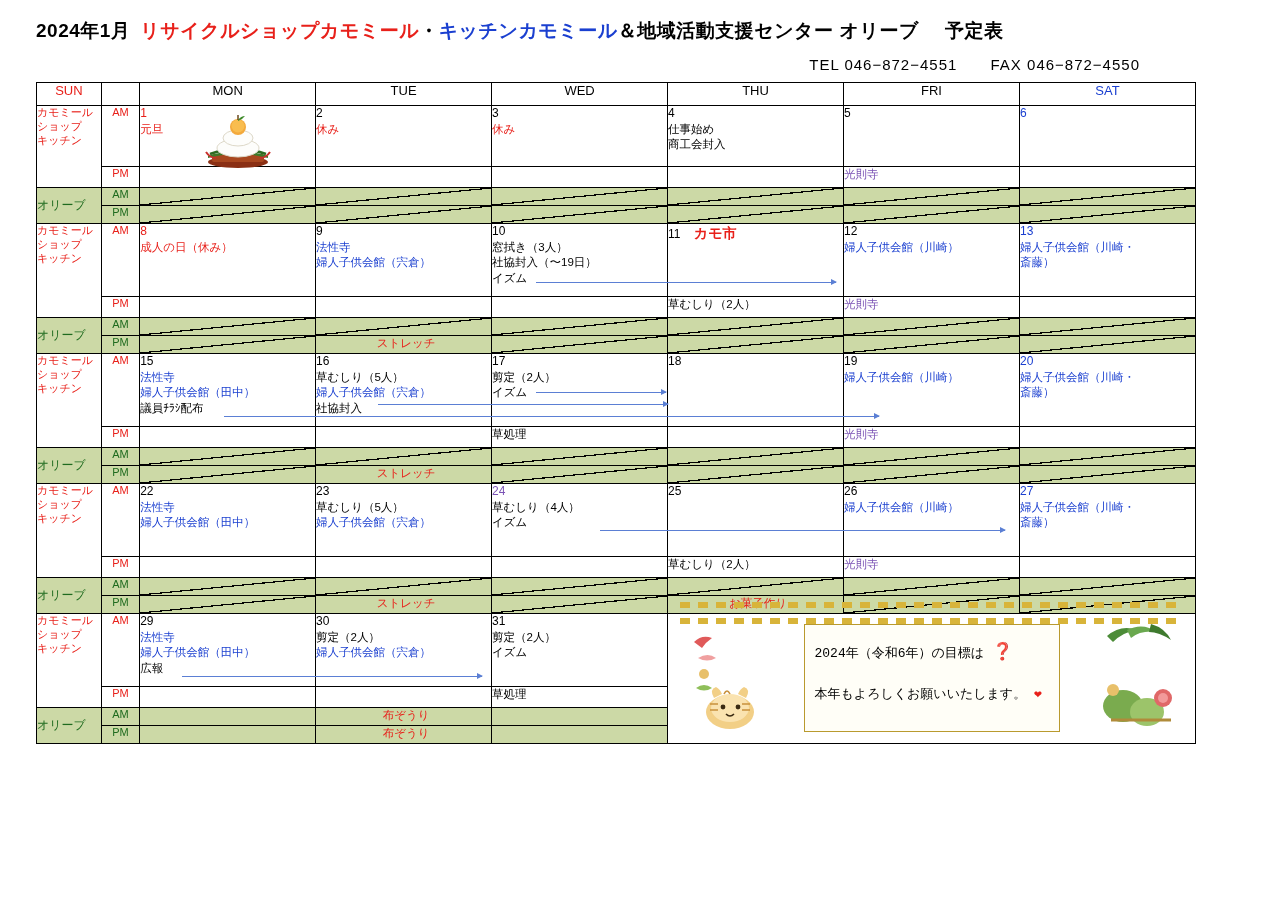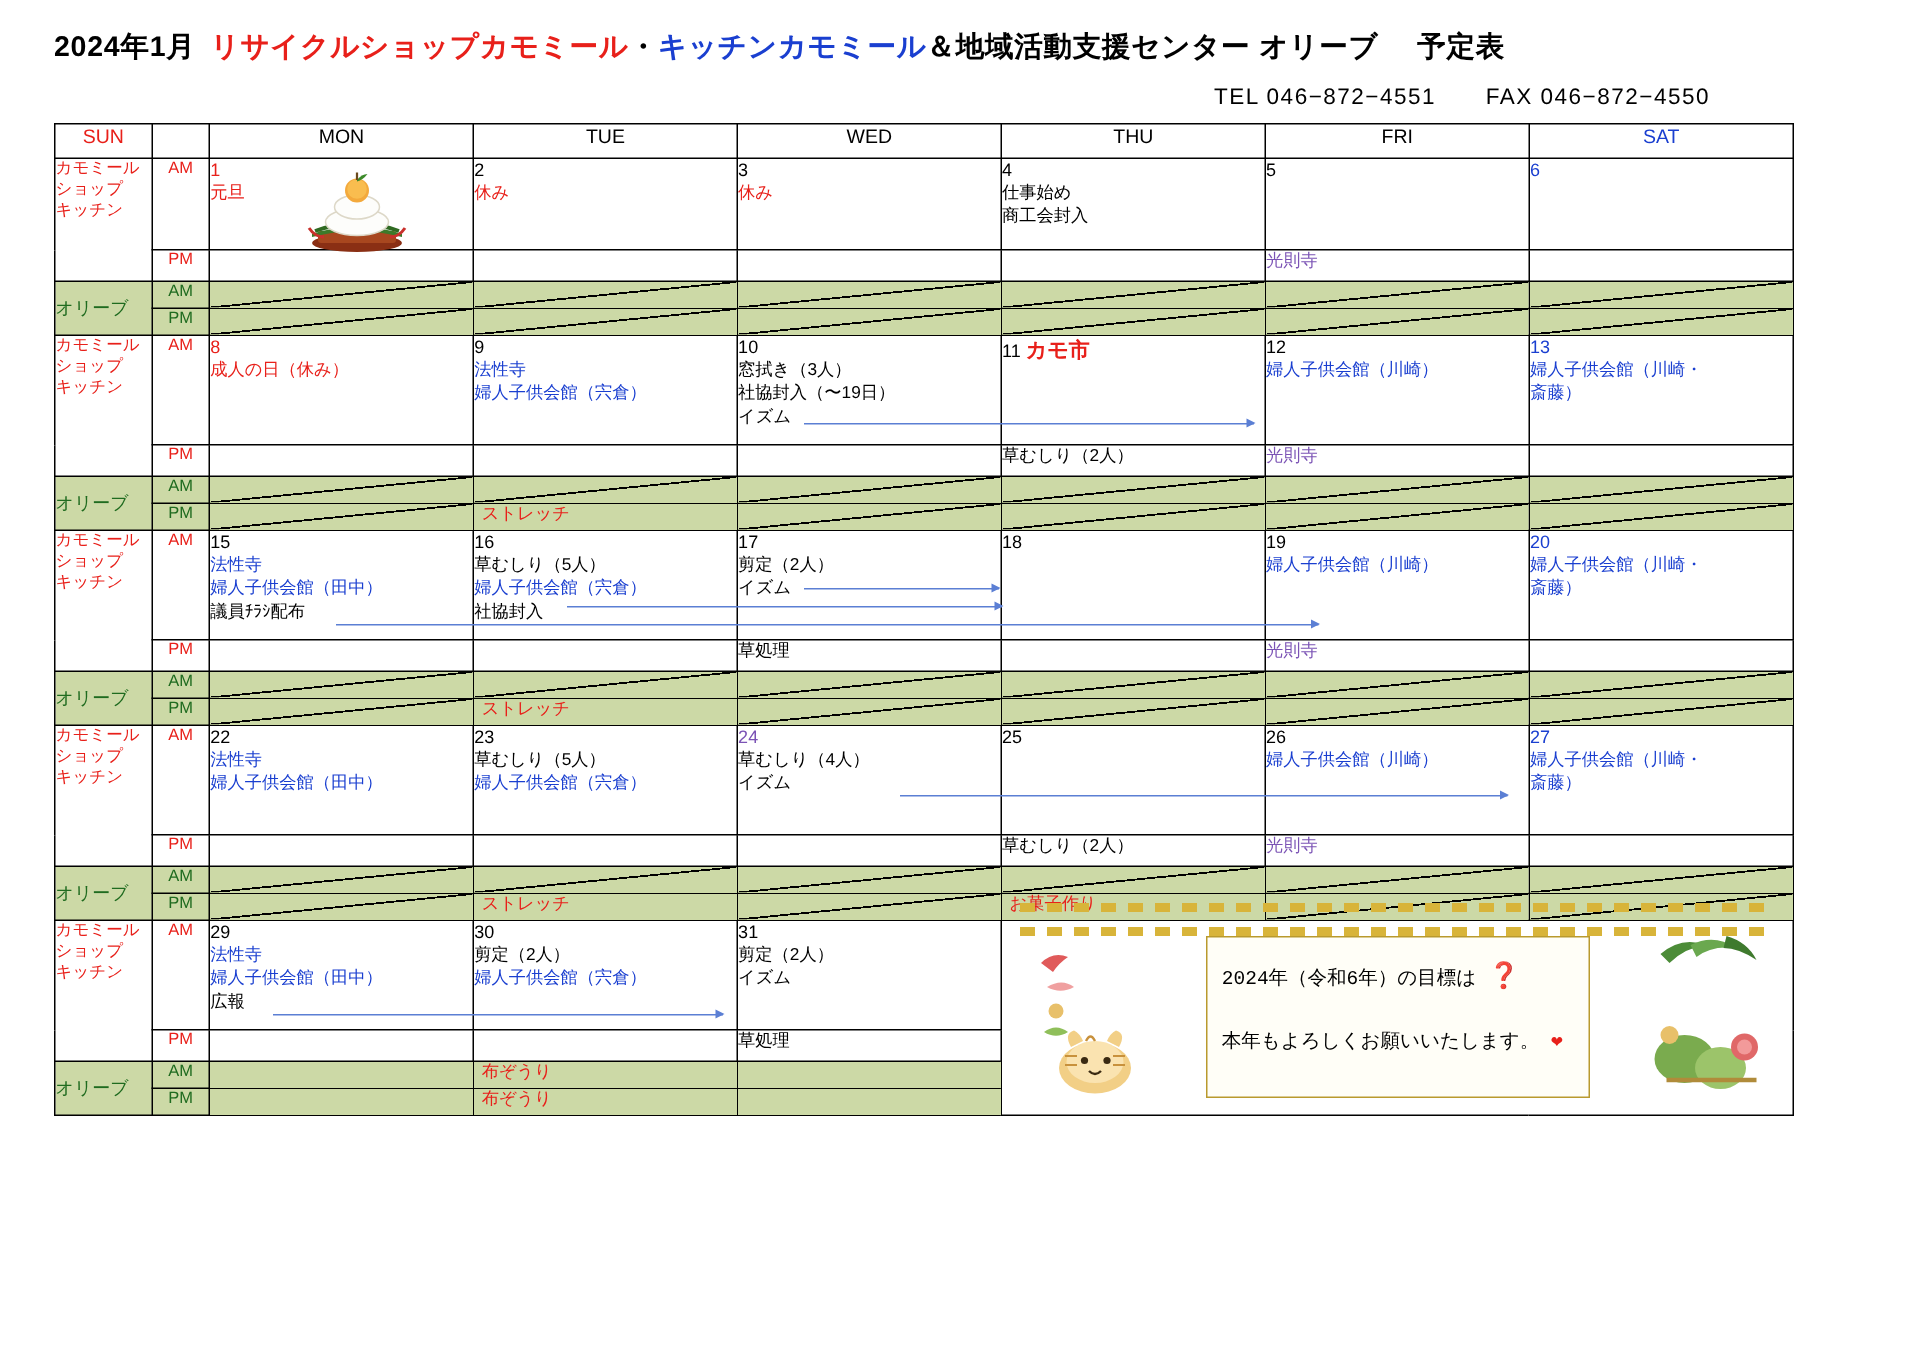--- a/index.html
+++ b/index.html
@@ -122,21 +122,21 @@
   .ev.blue { color: #1a3fd0; }
   .ev.purple { color: #7b53b5; }
   .ev.bold-red { color: #e8201a; font-weight: bold; font-size: 14px; }
 
   .pm-cell { height: 20px; }
   .pm-cell .ev { font-size: 11.5px; }
 
   
   tr.olive-row td { background: #ccd9a6; }
   tr.olive-row td.label-cell { background: #ccd9a6; }
-  .olive-cell { height: 17px; position: relative; }
+  .olive-cell { height: 17px; position: relative; text-align: center; }
   .olive-cell .ev { padding-left: 5px; }
 
   
   .diag {
     position: absolute;
     inset: 0;
     overflow: hidden;
     pointer-events: none;
   }
   .diag::after {
@@ -391,21 +391,21 @@
         </td>
         <td class="day">
           <span class="daynum">10</span>
           <div class="ev black">窓拭き（3人）</div>
           <div class="ev black">社協封入（〜19日）</div>
           <div class="ev black">イズム</div>
           <span class="arrow" style="left:44px; top:58px; width:300px;"></span>
         </td>
         <td class="day">
           <span class="daynum">11</span>
-          <span class="ev bold-red" style="">カモ市</span>
+          <span class="ev bold-red" style="margin-left:10px">カモ市</span>
         </td>
         <td class="day">
           <span class="daynum">12</span>
           <div class="ev blue">婦人子供会館（川崎）</div>
         </td>
         <td class="day">
           <span class="daynum sat">13</span>
           <div class="ev blue">婦人子供会館（川崎・</div>
           <div class="ev blue">斎藤）</div>
         </td>

